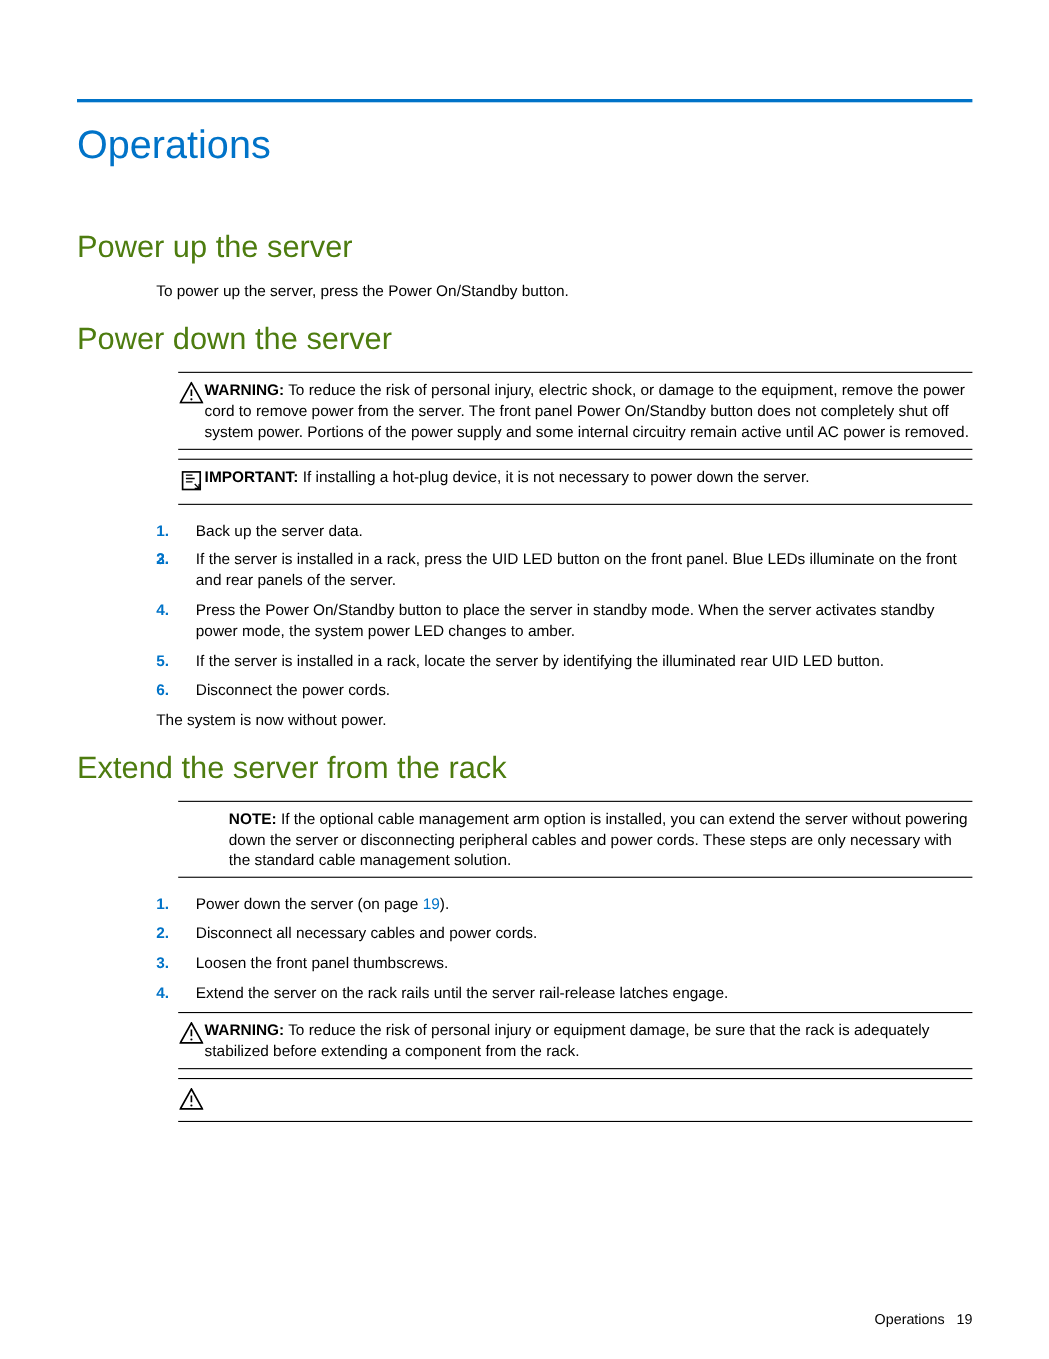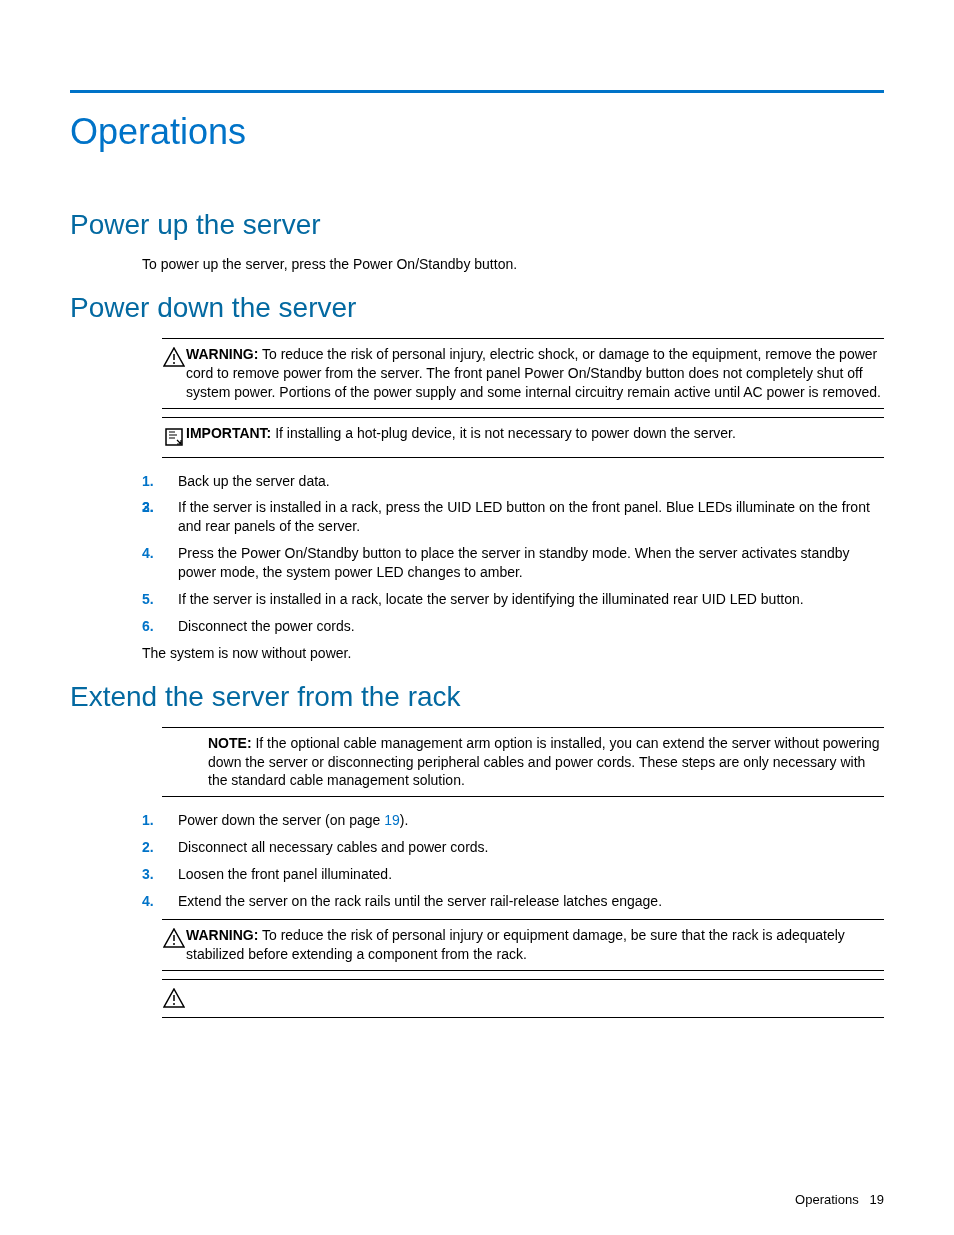--- a/index.html
+++ b/index.html
@@ -18,21 +18,21 @@
     font-family: "Segoe UI Light", "Helvetica Neue", Arial, sans-serif;
     font-weight: 300;
     font-size: 36px;
     color: #0073c8;
     margin-bottom: 56px;
   }
   h2 {
     font-family: "Segoe UI Light", "Helvetica Neue", Arial, sans-serif;
     font-weight: 300;
     font-size: 28px;
-    color: #0369a1;
+    color: #4d7c0f;
     margin-bottom: 14px;
     margin-top: 18px;
   }
   .para {
     margin-left: 72px;
     margin-bottom: 10px;
     line-height: 1.35;
   }
   .callout {
     margin-left: 92px;
@@ -145,21 +145,21 @@
     <span class="label">NOTE:</span>
     <span>If the optional cable management arm option is installed, you can extend the server without powering down the server or disconnecting peripheral cables and power cords. These steps are only necessary with the standard cable management solution.</span>
   </div>
 </div>
 
 <ol class="steps">
   <li><span class="num">1.</span>
     <span>Power down the server (on page </span><span class="link">19</span><span>).</span>
   </li>
   <li><span class="num">2.</span><span>Disconnect all necessary cables and power cords.</span></li>
-  <li><span class="num">3.</span><span>Loosen the front panel illuminated.</span></li>
+  <li><span class="num">3.</span><span>Loosen the front panel thumbscrews.</span></li>
   <li><span class="num">4.</span><span>Extend the server on the rack rails until the server rail-release latches engage.</span></li>
 </ol>
 
 <div class="callout">
   <div class="icon">
     <svg width="22" height="20" viewBox="0 0 22 20">
         <path d="M11 1 L21 19 L1 19 Z" fill="none" stroke="#000" stroke-width="1.5"></path>
         <line x1="11" y1="7" x2="11" y2="13" stroke="#000" stroke-width="1.5"></line>
         <circle cx="11" cy="16" r="1" fill="#000"></circle>
       </svg>

